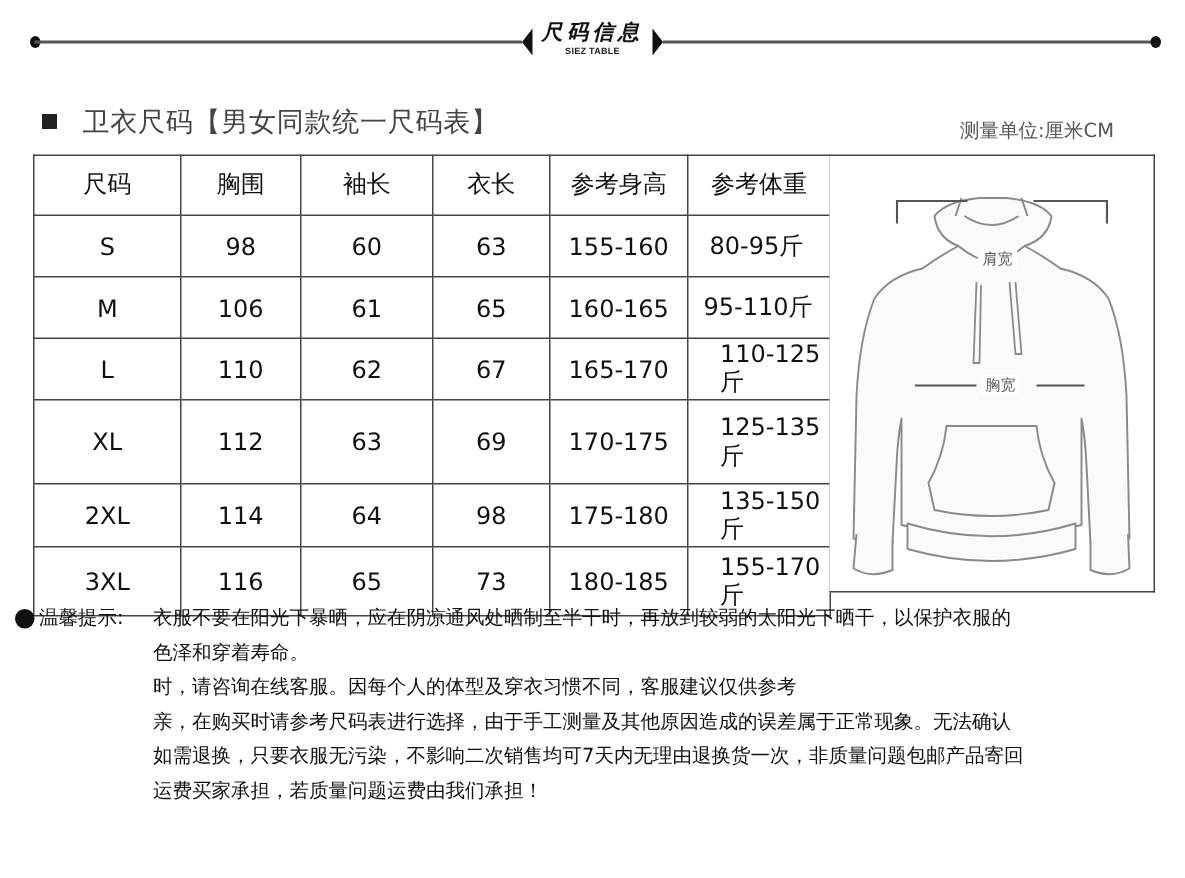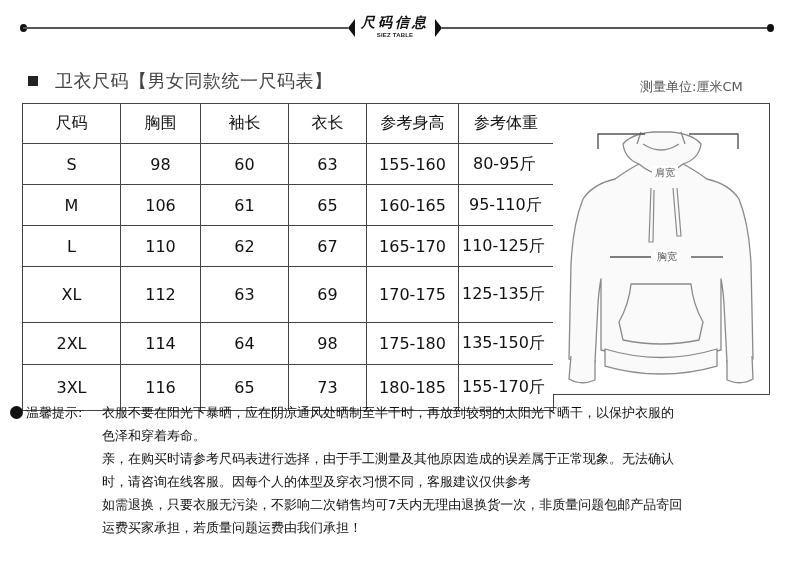--- a/index.html
+++ b/index.html
@@ -25,21 +25,21 @@
   .section-head { position: absolute; left: 28px; top: 68px; height: 26px; display: flex; align-items: center; }
   .section-head .square { width: 10px; height: 10px; background: #222; margin-right: 17px; }
   .section-head .text { font-size: 18px; color: #444; letter-spacing: 0.5px; font-family: Liberation Serif, serif; }
   .unit-label { position: absolute; left: 640px; top: 78px; font-size: 13px; color: #555; }
 
   
   .table-wrap { position: absolute; left: 22px; top: 103px; width: 531px; height: 292px; }
   table.size-table { border-collapse: collapse; width: 531px; height: 292px; table-layout: fixed; }
   table.size-table th, table.size-table td { border: 1.5px solid #444; text-align: center; vertical-align: middle; font-size: 16px; color: #111; font-weight: normal; }
   table.size-table th { font-size: 16px; }
-  table.size-table td.weight { text-align: left; padding-left: 3px; font-size: 16px; }
+  table.size-table td.weight { text-align: left; padding-left: 21px; font-size: 16px; }
   table.size-table th.weight { font-size: 16px; }
 
   
   .img-panel { position: absolute; left: 553px; top: 103px; width: 217px; height: 292px; border: 1.5px solid #444; border-left: none; background: #fff; }
   .img-panel svg { position: absolute; left: 0; top: 0; }
   .img-panel .lbl { position: absolute; font-size: 10px; color: #555; background: #fff; padding: 0 3px; }
 
   
   .tips { position: absolute; left: 10px; top: 401px; width: 775px; font-size: 13px; color: #111; line-height: 23px; }
   .tips .row { position: relative; height: 23px; white-space: nowrap; text-align: right; }
@@ -179,24 +179,24 @@
 <div class="tips">
   <div class="row">
     <div class="bullet"></div>
     <div class="label">温馨提示:</div>
     <div class="content">衣服不要在阳光下暴晒，应在阴凉通风处晒制至半干时，再放到较弱的太阳光下晒干，以保护衣服的</div>
   </div>
   <div class="row">
     <div class="content">色泽和穿着寿命。</div>
   </div>
   <div class="row">
+    <div class="content">时，请咨询在线客服。因每个人的体型及穿衣习惯不同，客服建议仅供参考</div>
+  </div>
+  <div class="row">
     <div class="content">亲，在购买时请参考尺码表进行选择，由于手工测量及其他原因造成的误差属于正常现象。无法确认</div>
   </div>
   <div class="row">
-    <div class="content">时，请咨询在线客服。因每个人的体型及穿衣习惯不同，客服建议仅供参考</div>
-  </div>
-  <div class="row">
     <div class="content">如需退换，只要衣服无污染，不影响二次销售均可7天内无理由退换货一次，非质量问题包邮产品寄回</div>
   </div>
   <div class="row">
     <div class="content">运费买家承担，若质量问题运费由我们承担！</div>
   </div>
 </div>
 
 </body></html>

